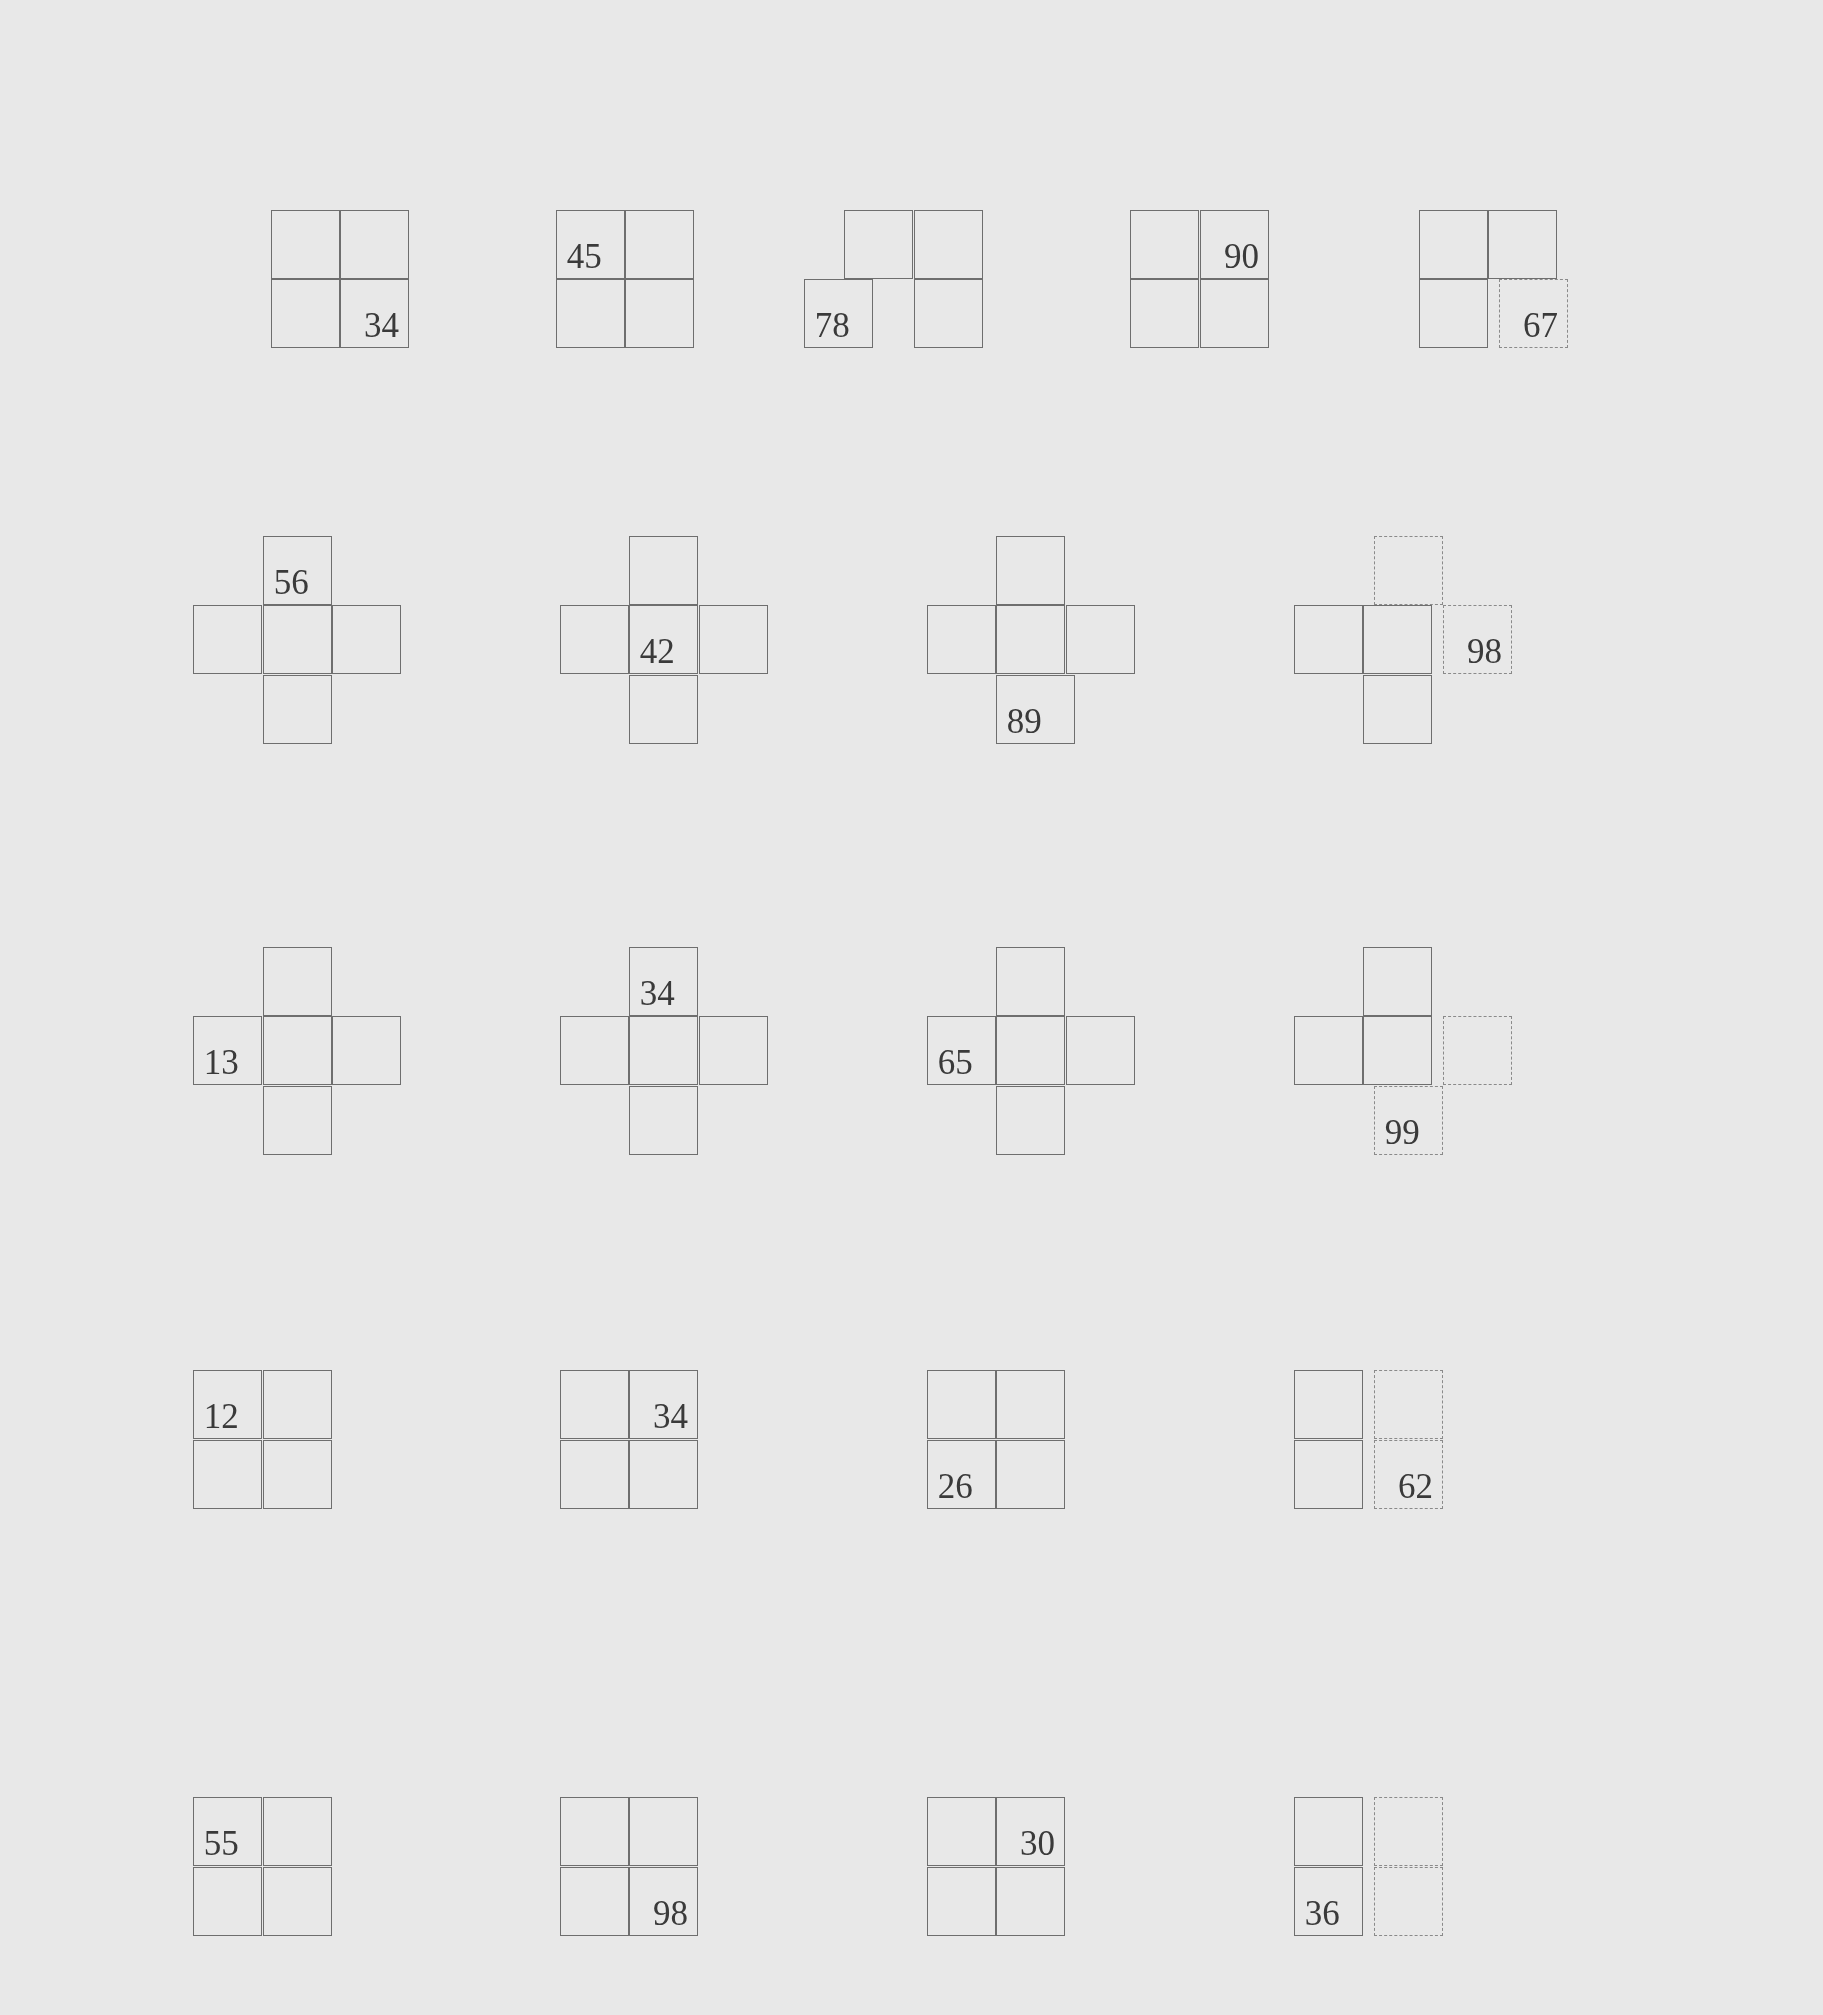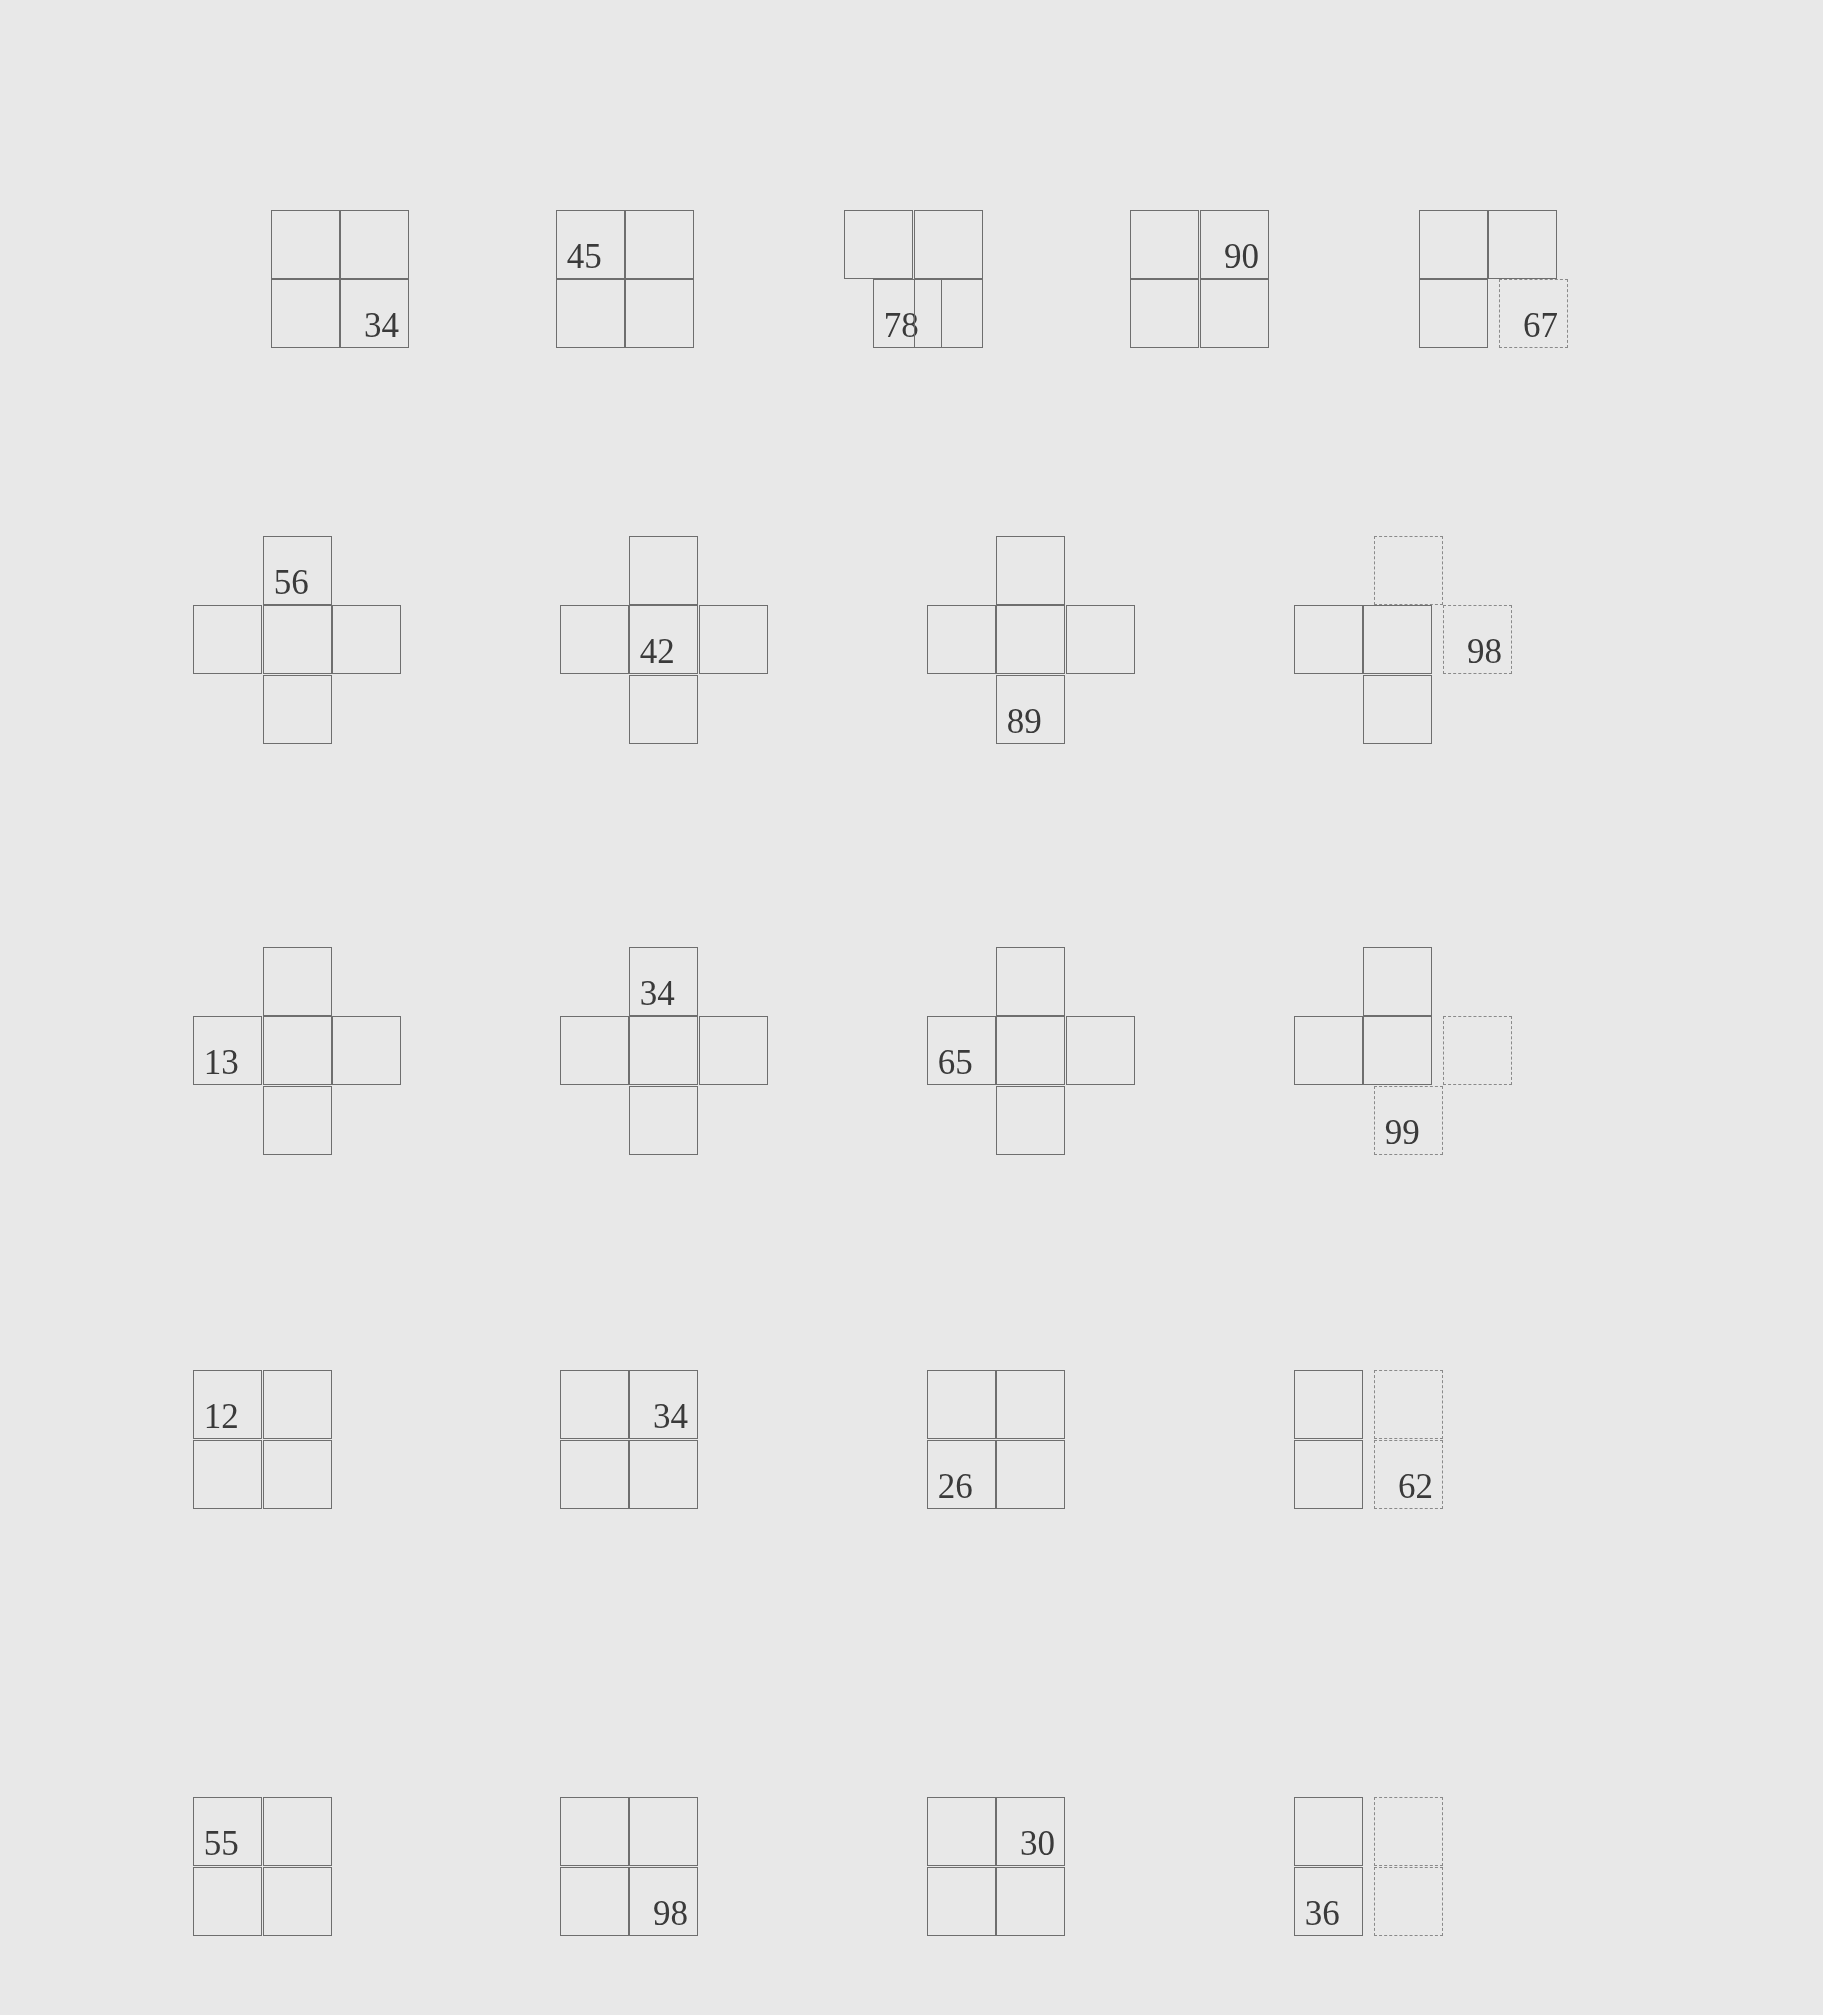--- a/index.html
+++ b/index.html
@@ -102,21 +102,21 @@
         <div class="cell" style="left: 556px; top: 210px; width: 69px; height: 69px;">
           <span class="num left">45</span>
         </div>
         <div class="cell" style="left: 625px; top: 210px; width: 69px; height: 69px;"></div>
         <div class="cell" style="left: 556px; top: 279px; width: 69px; height: 69px;"></div>
         <div class="cell" style="left: 625px; top: 279px; width: 69px; height: 69px;"></div>
       </div>
       <div style="position: absolute; left: 0px; top: 0px;">
         <div class="cell" style="left: 844px; top: 210px; width: 69px; height: 69px;"></div>
         <div class="cell" style="left: 914px; top: 210px; width: 69px; height: 69px;"></div>
-        <div class="cell" style="left: 873px; top: 279px; width: 69px; height: 69px; text-align: right;">
+        <div class="cell" style="left: 804px; top: 279px; width: 69px; height: 69px; text-align: right;">
           <span class="num left">78</span>
         </div>
         <div class="cell" style="left: 914px; top: 279px; width: 69px; height: 69px;"></div>
       </div>
       <div style="position: absolute; left: 0px; top: 0px;">
         <div class="cell" style="left: 1130px; top: 210px; width: 69px; height: 69px;"></div>
         <div class="cell" style="left: 1200px; top: 210px; width: 69px; height: 69px;">
           <span class="num">90</span>
         </div>
         <div class="cell" style="left: 1130px; top: 279px; width: 69px; height: 69px;"></div>
@@ -146,21 +146,21 @@
           <span class="num left">42</span>
         </div>
         <div class="cell" style="left: 699px; top: 605px; width: 69px; height: 69px;"></div>
         <div class="cell" style="left: 629px; top: 675px; width: 69px; height: 69px;"></div>
       </div>
       <div style="position: absolute; left: 0px; top: 0px;">
         <div class="cell" style="left: 996px; top: 536px; width: 69px; height: 69px;"></div>
         <div class="cell" style="left: 927px; top: 605px; width: 69px; height: 69px;"></div>
         <div class="cell" style="left: 996px; top: 605px; width: 69px; height: 69px;"></div>
         <div class="cell" style="left: 1066px; top: 605px; width: 69px; height: 69px;"></div>
-        <div class="cell" style="left: 996px; top: 675px; width: 69px; height: 69px;">
+        <div class="cell" style="left: 996px; top: 675px; width: 79px; height: 69px;">
           <span class="num left">89</span>
         </div>
       </div>
       <div style="position: absolute; left: 0px; top: 0px;">
         <div class="cell dashed" style="left: 1363px; top: 536px; width: 69px; height: 69px;"></div>
         <div class="cell" style="left: 1294px; top: 605px; width: 69px; height: 69px;"></div>
         <div class="cell" style="left: 1363px; top: 605px; width: 69px; height: 69px;"></div>
         <div class="cell dashed" style="left: 1432px; top: 605px; width: 69px; height: 69px;">
           <span class="num">98</span>
         </div>

